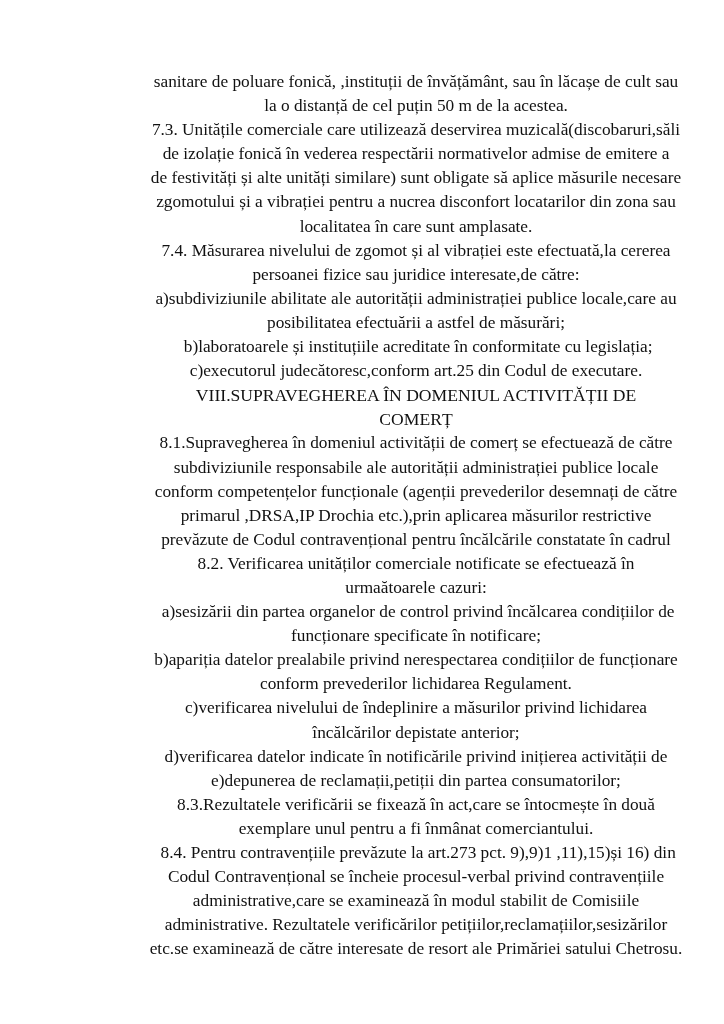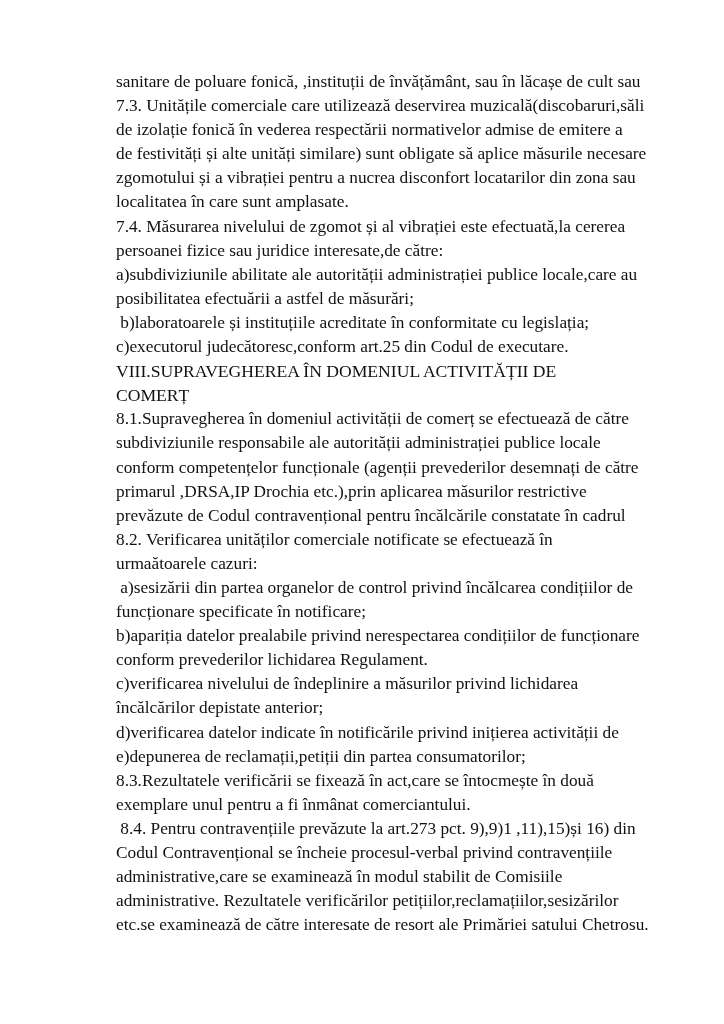--- a/index.html
+++ b/index.html
@@ -23,37 +23,39 @@
     }
     .content {
       position: absolute;
       left: 116px;
       top: 70px;
       width: 600px;
       font-family: "Liberation Serif", "DejaVu Serif", serif;
       font-size: 17.3px;
       line-height: 24.1px;
       color: #111111;
+      text-align: center;
     }
     .line {
       display: block;
       white-space: pre;
       height: 24.1px;
     }
     .bold {
       font-weight: normal;
       font-size: 17.6px;
     }
   </style>
 </head>
 <body>
 
 <div class="page">
   <div class="content" id="content">
       <span class="line">sanitare de poluare fonică, ,instituții de învățământ, sau în lăcașe de cult sau</span>
+      <span class="line">la o distanță de cel puțin 50 m de la acestea.</span>
       <span class="line">7.3. Unitățile comerciale care utilizează deservirea muzicală(discobaruri,săli</span>
       <span class="line">de izolație fonică în vederea respectării normativelor admise de emitere a</span>
       <span class="line">de festivități și alte unități similare) sunt obligate să aplice măsurile necesare</span>
       <span class="line">zgomotului și a vibrației pentru a nucrea disconfort locatarilor din zona sau</span>
       <span class="line">localitatea în care sunt amplasate.</span>
       <span class="line">7.4. Măsurarea nivelului de zgomot și al vibrației este efectuată,la cererea</span>
       <span class="line">persoanei fizice sau juridice interesate,de către:</span>
       <span class="line">a)subdiviziunile abilitate ale autorității administrației publice locale,care au</span>
       <span class="line">posibilitatea efectuării a astfel de măsurări;</span>
       <span class="line"> b)laboratoarele și instituțiile acreditate în conformitate cu legislația;</span>

